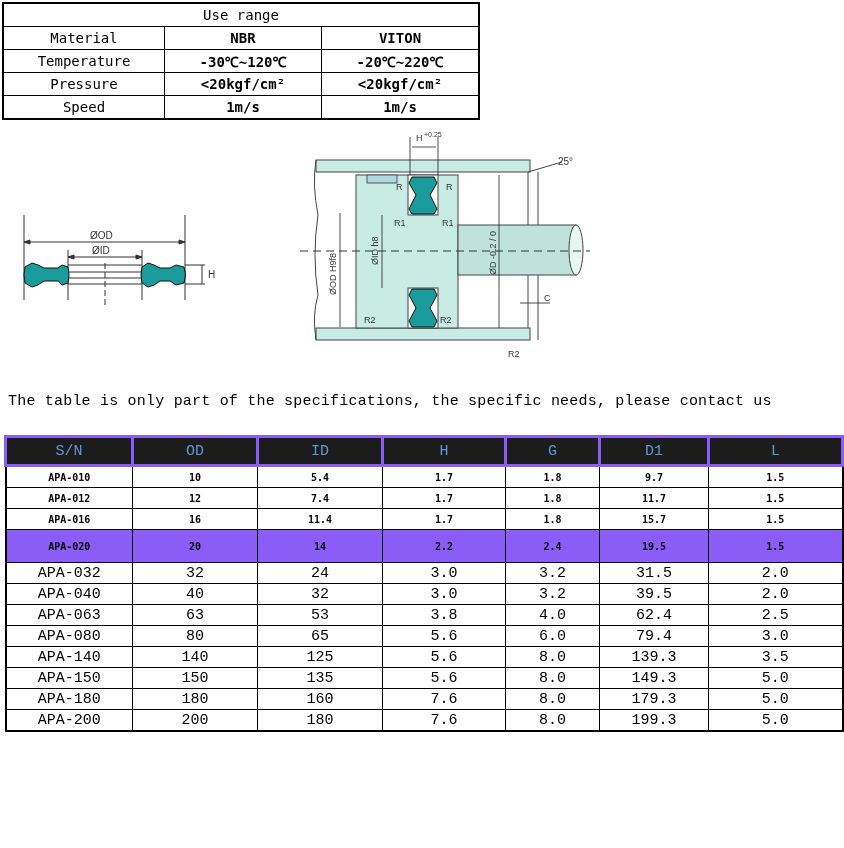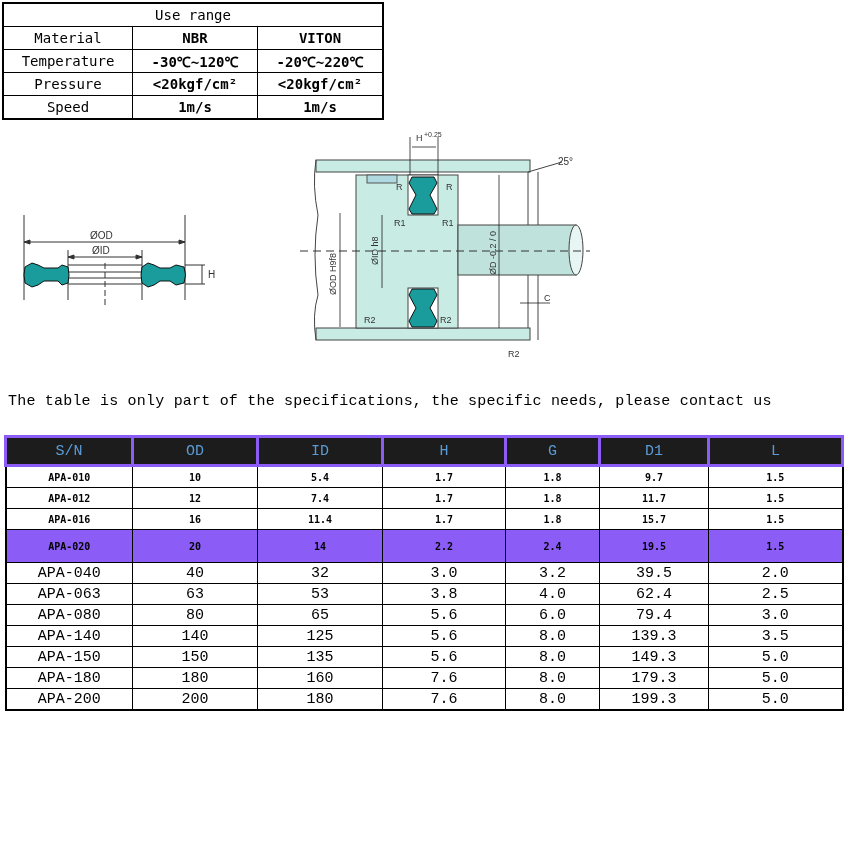--- a/index.html
+++ b/index.html
@@ -1,20 +1,20 @@
 <!DOCTYPE html>
 <html><head>
 <meta charset="utf-8">
 <style>
   html, body { margin:0; padding:0; background:#ffffff; }
   body { width:844px; height:848px; position:relative; overflow:hidden; font-family:"DejaVu Sans Mono","Liberation Mono",monospace; color:#000; }
 
   
   .use-range { position:absolute; left:2px; top:2px; border-collapse:collapse; border:2px solid #000; font-family:"DejaVu Sans Mono","Liberation Mono",monospace; font-size:14px; }
-  .use-range td { border:1px solid #000; text-align:center; height:22px; padding:0 4px; white-space:nowrap; }
+  .use-range td { border:1px solid #000; text-align:center; height:22px; padding:0 20px; white-space:nowrap; }
   .use-range td.c0 { width:120px; }
   .use-range td.c1 { width:116px; }
   .use-range td.c2 { width:116px; }
   .use-range td.bold { font-weight:bold; }
 
   
   .diagram-left { position:absolute; left:0; top:195px; width:240px; height:110px; }
   .diagram-right { position:absolute; left:300px; top:125px; width:290px; height:245px; }
 
   .note { position:absolute; left:8px; top:393px; font-family:"Liberation Mono","DejaVu Sans Mono",monospace; font-size:15px; letter-spacing:0.2px; white-space:nowrap; }
@@ -188,20 +188,29 @@
       <tr class="hl first tall">
         <td>APA-020</td>
         <td>20</td>
         <td>14</td>
         <td>2.2</td>
         <td>2.4</td>
         <td>19.5</td>
         <td>1.5</td>
       </tr>
       <tr class="">
+        <td>APA-032</td>
+        <td>32</td>
+        <td>24</td>
+        <td>3.0</td>
+        <td>3.2</td>
+        <td>31.5</td>
+        <td>2.0</td>
+      </tr>
+      <tr class="">
         <td>APA-040</td>
         <td>40</td>
         <td>32</td>
         <td>3.0</td>
         <td>3.2</td>
         <td>39.5</td>
         <td>2.0</td>
       </tr>
       <tr class="">
         <td>APA-063</td>

